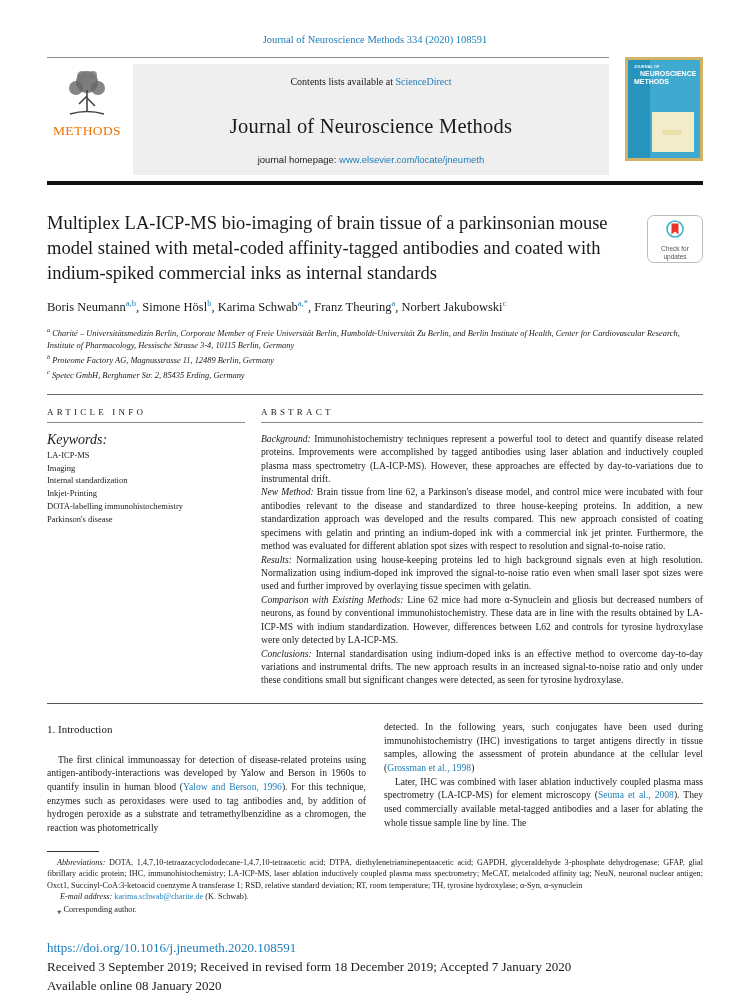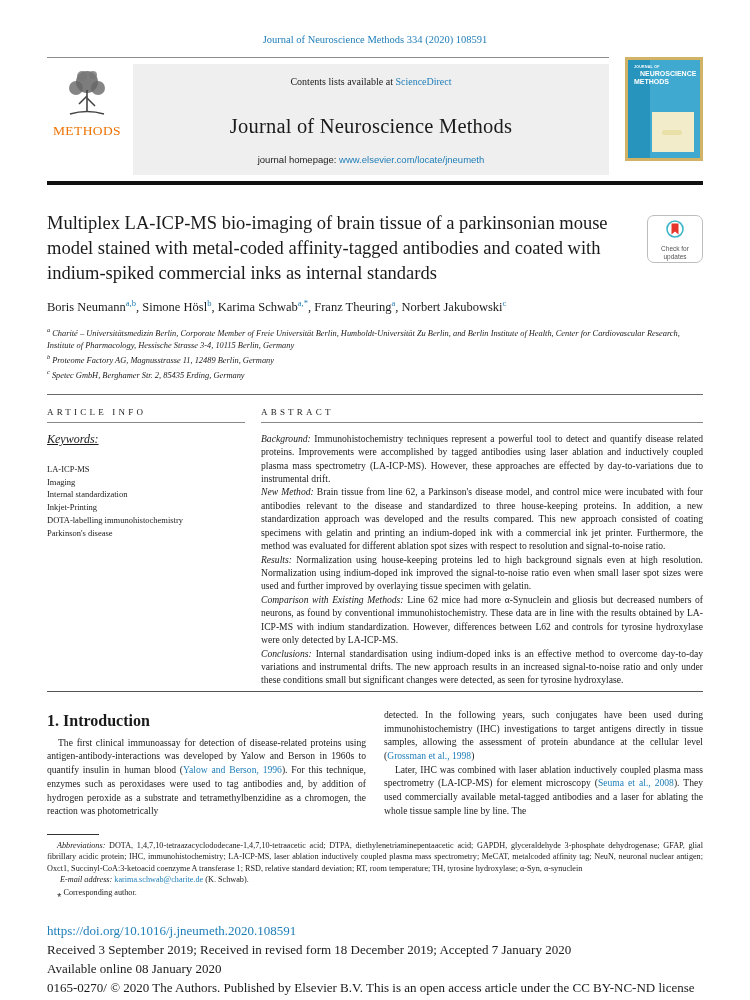--- a/index.html
+++ b/index.html
@@ -52,33 +52,33 @@
   .badge-label { font-family:"Liberation Sans", sans-serif; font-size:6.5px; color:#555; line-height:1.25; width:34px; margin:1px auto 0 auto; }
 
   .authors { margin-top:12px; font-size:12.5px; }
   .auth-sup { color:#1e7db8; font-size:8.5px; }
 
   .affils { margin-top:9px; font-size:8.4px; line-height:1.45; font-style:italic; }
   .affils sup { font-size:6.3px; font-style:italic; }
   .rule1 { border-top:1px solid #6a6a6a; margin-top:12px; }
 
   
-  .info-abs { display:flex; gap:16px; padding-top:12px; padding-bottom:4px; border-bottom:1px solid #555; }
+  .info-abs { display:flex; gap:16px; padding-top:12px; padding-bottom:16px; border-bottom:1px solid #555; }
   .info-col { width:198px; flex:none; }
   .abs-col { flex:1; }
   .sec-head { font-size:9px; letter-spacing:3.2px; margin-bottom:5px; }
   .sec-rule { border-top:1px solid #888; margin-bottom:9px; }
-  .kw-label { font-style:italic; font-size:12px; margin-bottom:16px;text-decoration:underline; }
+  .kw-label { font-style:italic; font-size:14px; margin-bottom:1px; }
   .kw { font-size:8.5px; line-height:1.5; }
   .abs-p { font-size:9.6px; line-height:1.4; text-align:justify; margin:0; }
 
   
   .main-cols { display:flex; gap:18px; padding-top:16px; }
   .main-col { flex:1; font-size:9.6px; line-height:1.43; text-align:justify; }
-  .intro-head { font-size:16px; font-weight:bold; margin:2px 0 3px 0; }
+  .intro-head { font-size:11px; font-weight:normal; margin:2px 0 15px 0; }
   .para { margin:0; }
   .para.indent { text-indent:11px; }
 
   
   .footnotes { margin-top:16px; }
   .fn-rule { width:52px; border-top:1px solid #333; margin-bottom:5px; }
   .fn { font-size:8.2px; line-height:1.4; text-align:justify; margin:0; }
   .fn-abbrev { text-indent:10px; }
   .fn-corr { text-indent:10px; margin-top:1px; }
   .fn-email { text-indent:13px; }

